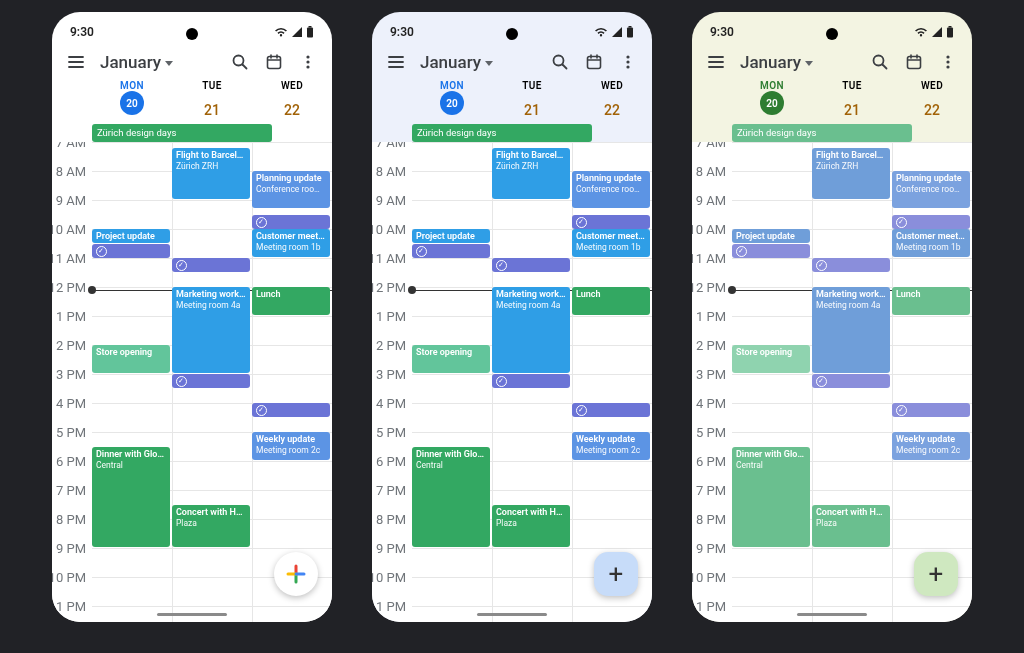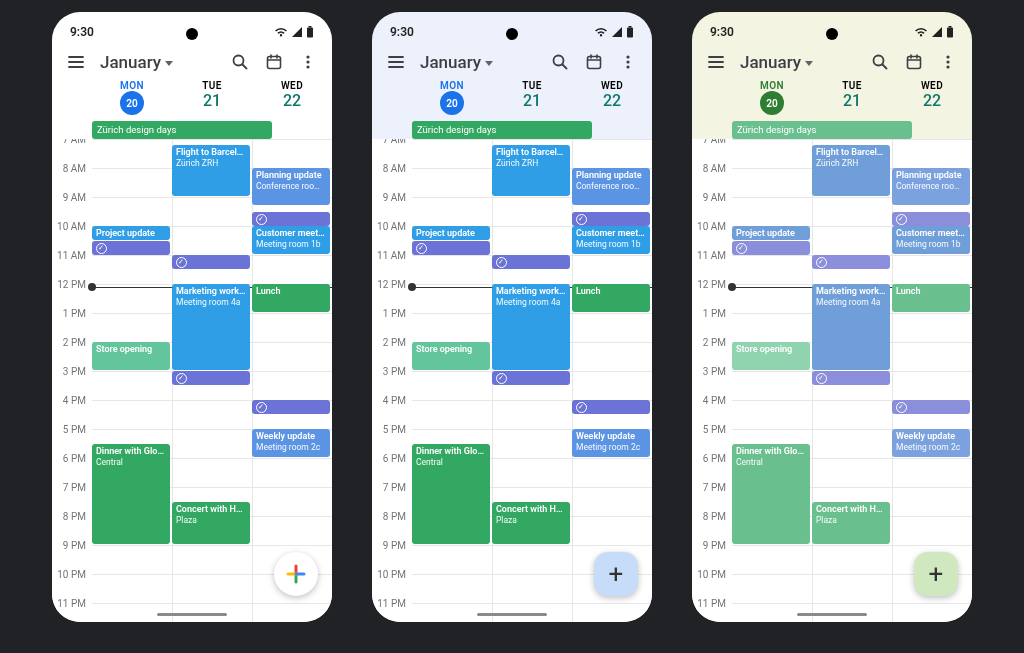--- a/index.html
+++ b/index.html
@@ -55,21 +55,21 @@
   }
   .title-wrap { display:flex; align-items:center; gap:4px; flex:1; }
   .month { font-size: 17px; font-weight: 500; color:#3c3f43; }
   .chev { width:0;height:0;border-left:4px solid transparent;border-right:4px solid transparent;border-top:5px solid #5f6368; margin-top:2px;}
   .iconbtn { width:20px; height:20px; display:flex; align-items:center; justify-content:center; cursor:pointer; color:#3c3f43; }
 
   
   .dayhdr { display:flex; padding: 2px 0 6px 40px; }
   .daycol { flex:1; text-align:center; }
   .dow { font-size:10px; text-transform:uppercase; letter-spacing:0.4px; font-weight:600; }
-  .dnum { font-size:16px; margin-top:0; font-weight:500; color:#0f766e;}
+  .dnum { font-size:14px; margin-top:11px; font-weight:500; color:#a16207;}
   .today-badge {
     display:inline-flex; align-items:center; justify-content:center;
     width:24px; height:24px; border-radius:50%;
     color:#fff; font-weight:600;
   }
   .theme-a .dow.today { color:#1a73e8; }
   .theme-a .today-badge { background:#1a73e8; }
   .theme-b .dow.today { color:#1a73e8; }
   .theme-b .today-badge { background:#1a73e8; }
   .theme-c .dow.today { color:#2e7d32; }
@@ -80,21 +80,21 @@
   .allday {
     font-size:9.5px; color:#fff; padding:2px 5px 2px 5px;
     border-radius:3px; overflow:hidden; white-space:nowrap; text-overflow:ellipsis;
     height:14px; line-height:14px;
   }
   .col-allday { flex:1; }
 
   
   .gridwrap { flex:1; position:relative; background:#fff; overflow:hidden; }
   .hours { position:absolute; left:0; top:0; bottom:0; width:40px; }
-  .hourlabel { position:absolute; right:6px; transform:translateY(-50%); font-size:10px; color:#70757a; white-space:nowrap;}
+  .hourlabel { position:absolute; right:6px; transform:translateY(-50%); font-size:13px; color:#70757a; white-space:nowrap;}
   .gridlines { position:absolute; left:40px; right:0; top:0; bottom:0; }
   .hline { position:absolute; left:0; right:0; height:1px; background:#e6e6e6; }
   .vline { position:absolute; top:0; bottom:0; width:1px; background:#e6e6e6; }
   .nowline { position:absolute; left:40px; right:0; height:1px; background:#333; }
   .nowdot { position:absolute; width:8px;height:8px;border-radius:50%;background:#333; transform:translate(-50%,-50%); }
 
   .events { position:absolute; left:40px; right:0; top:0; bottom:0; }
   .evt {
     position:absolute; border-radius:3px; padding:2px 4px;
     color:#fff; font-size:9px; line-height:11px; overflow:hidden;

